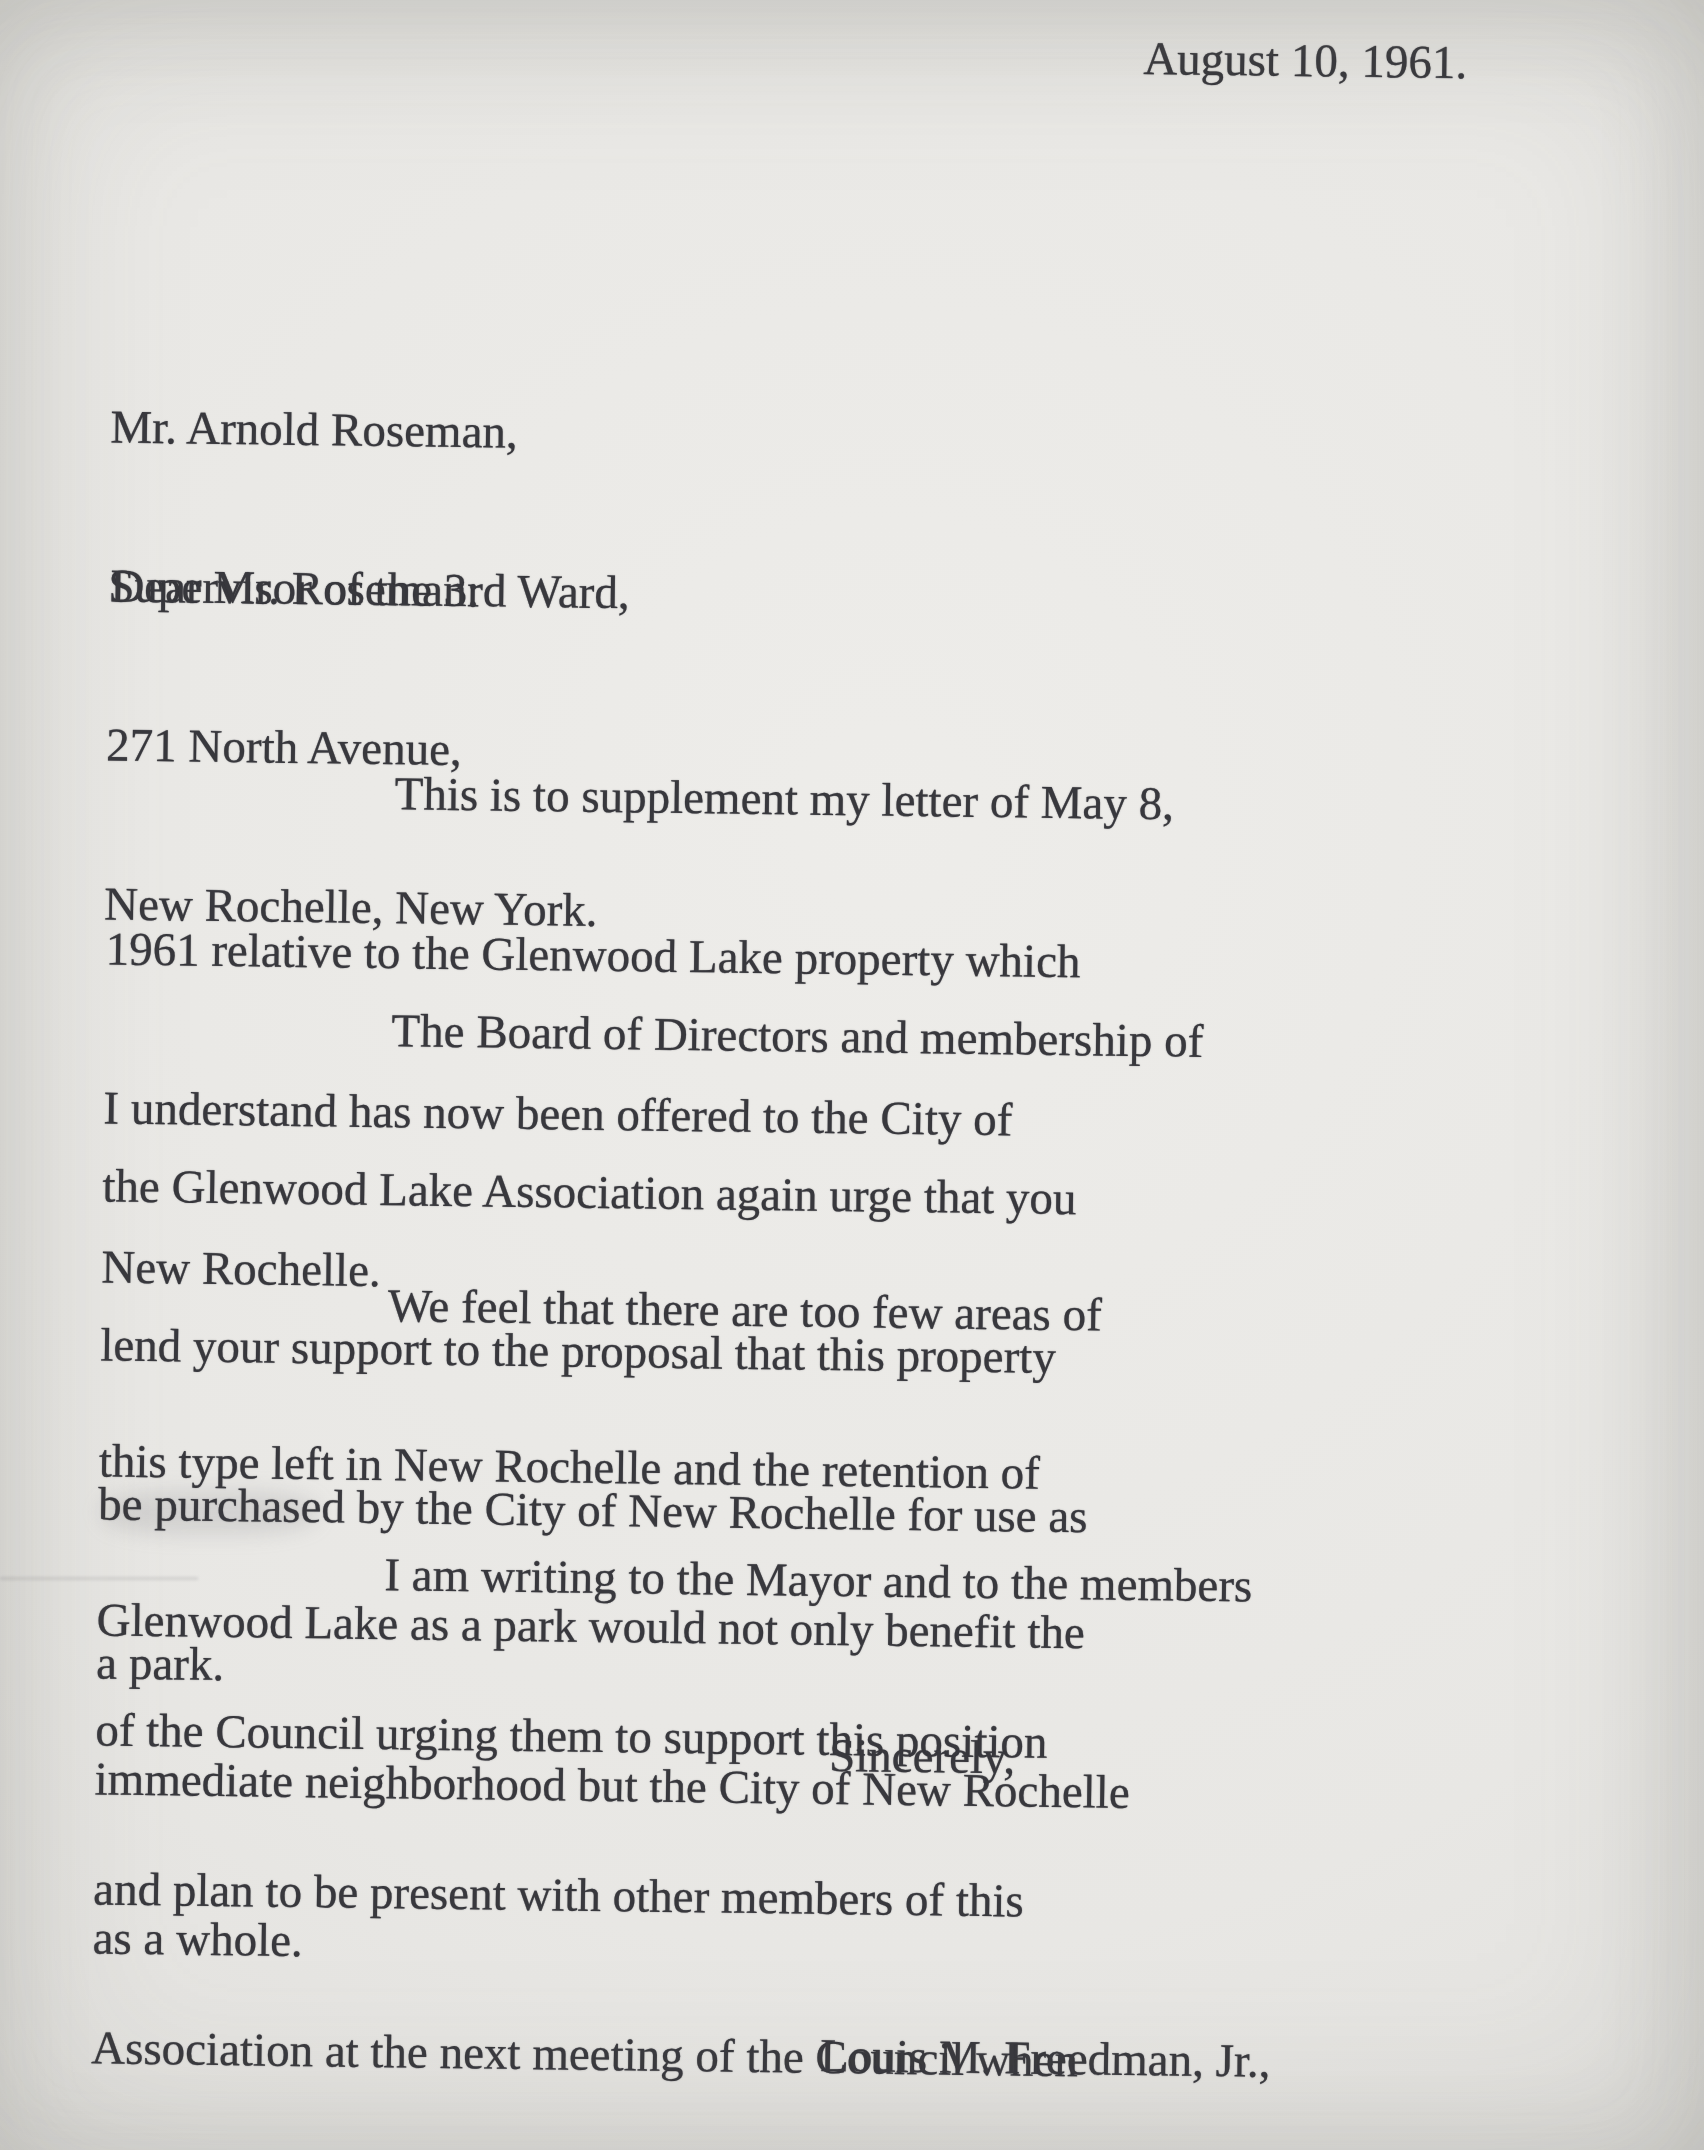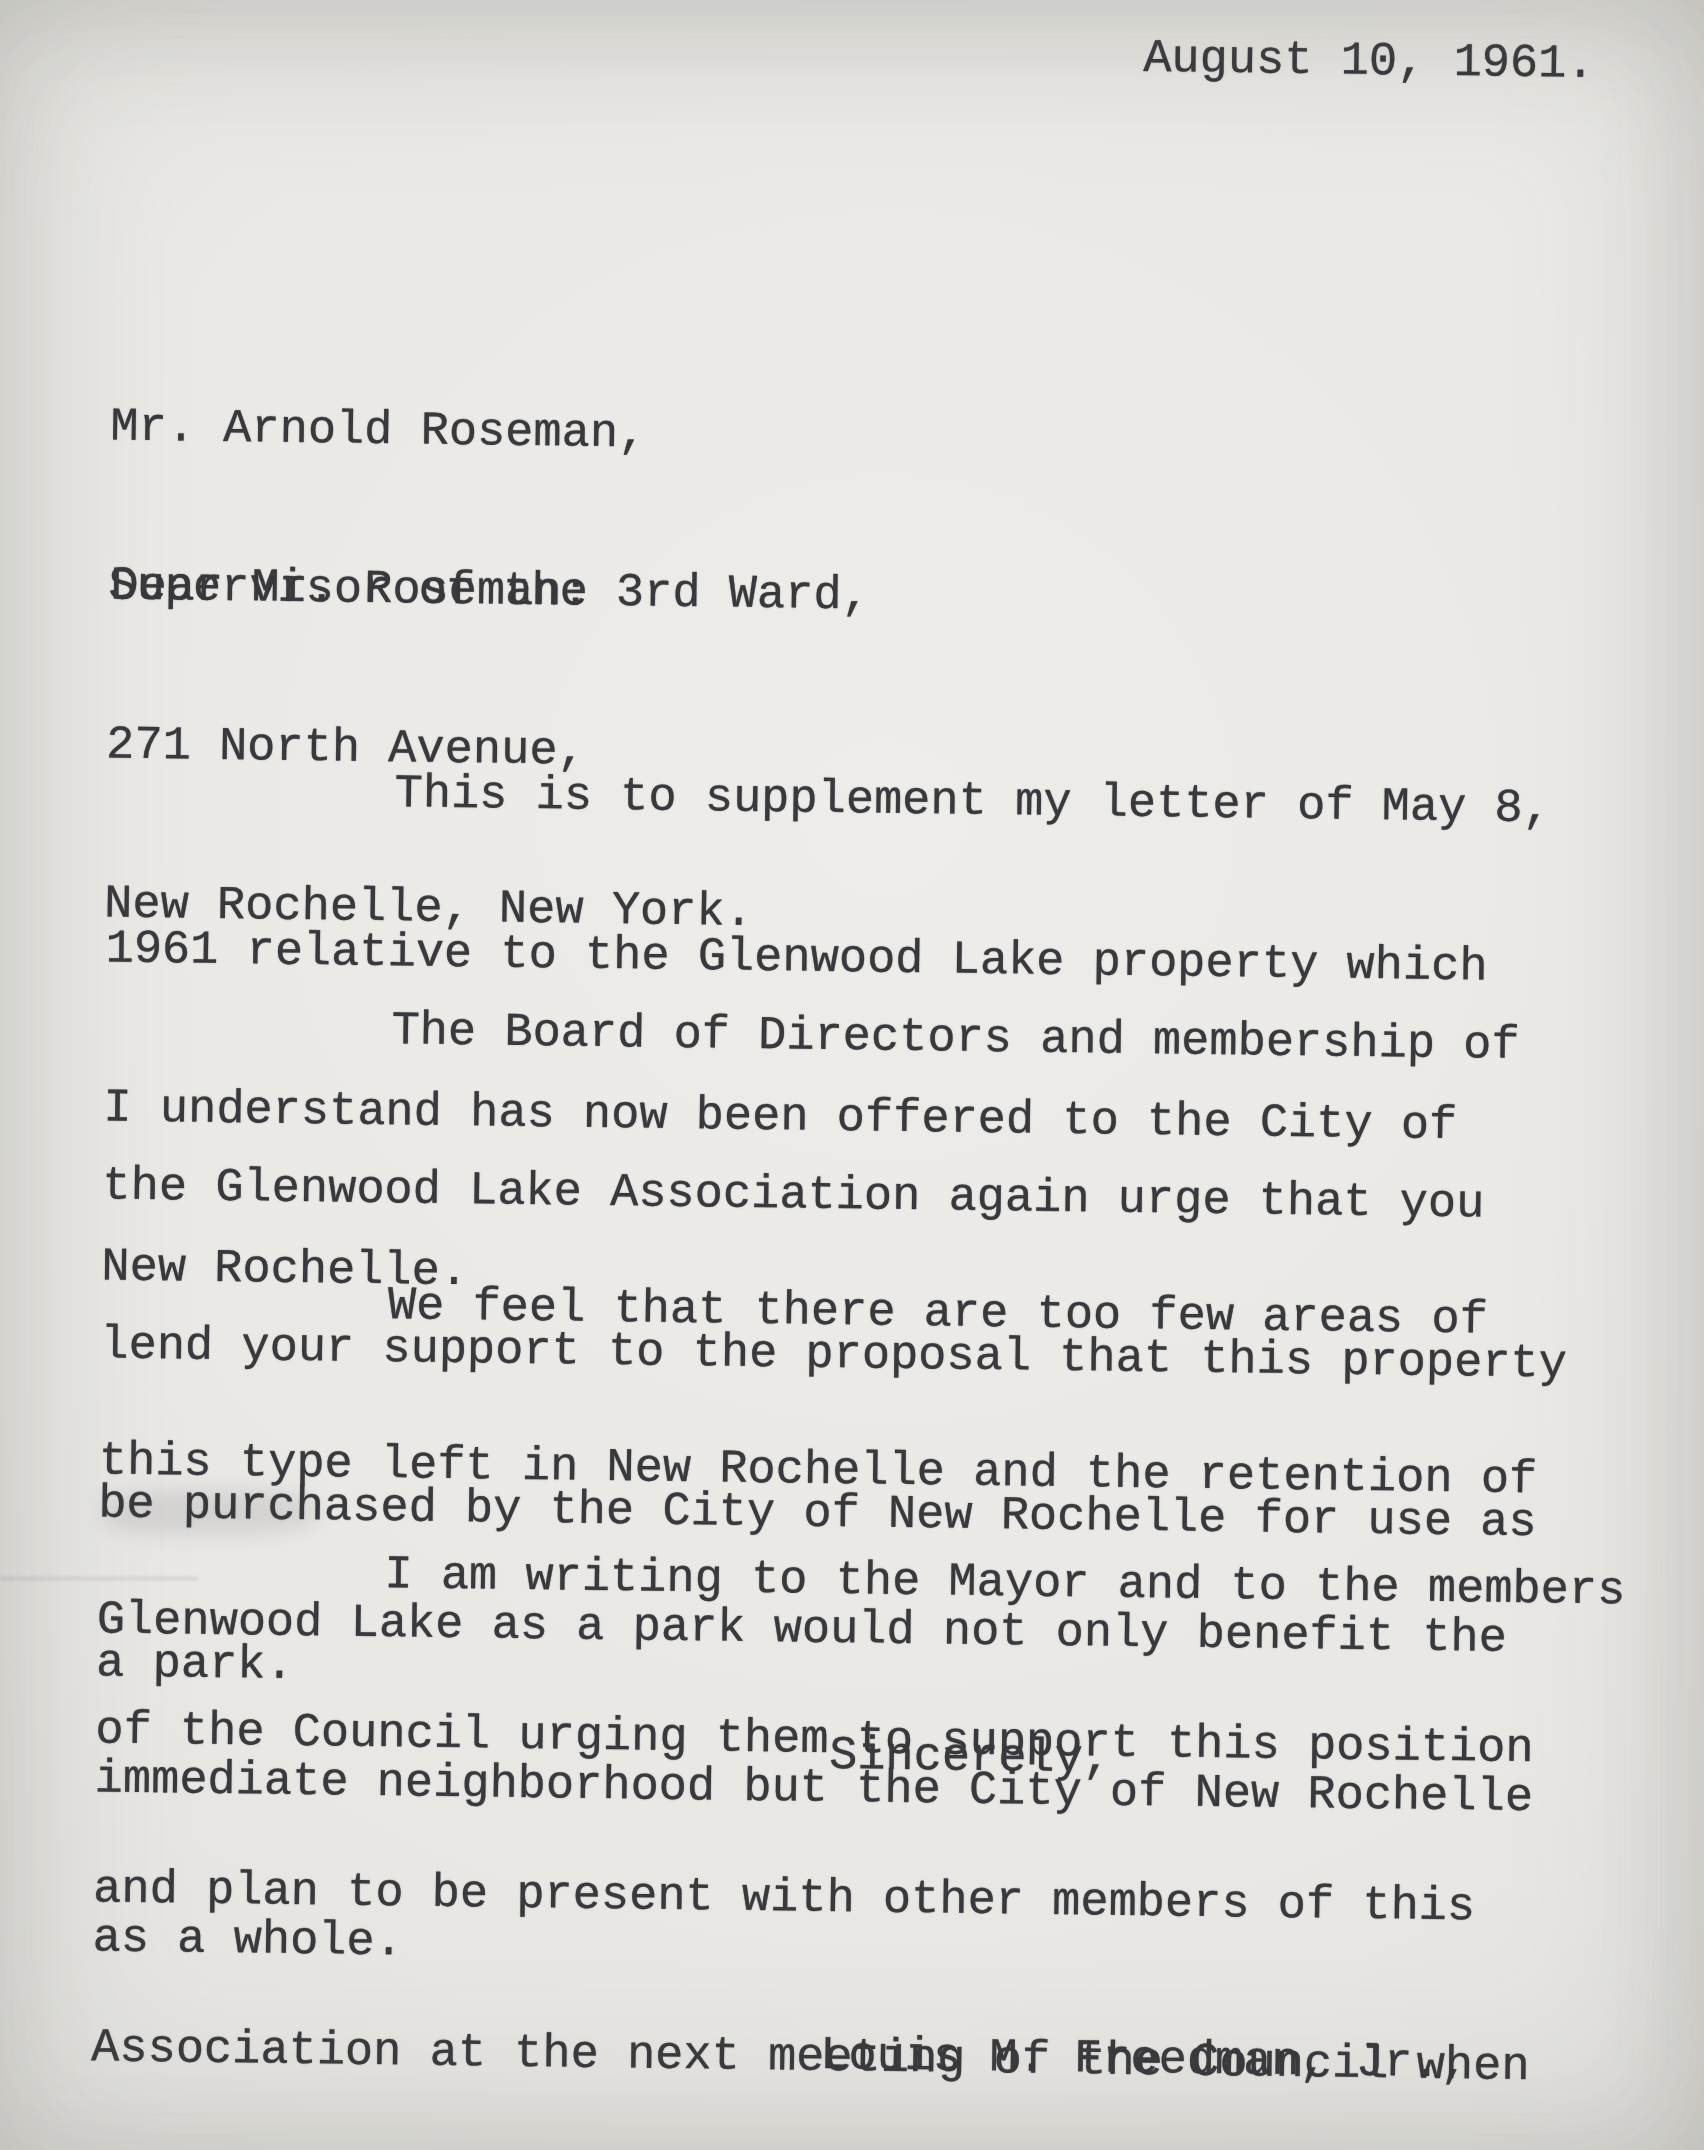--- a/index.html
+++ b/index.html
@@ -17,20 +17,21 @@
   .paper {
     position: absolute;
     inset: 0;
     background:
       radial-gradient(ellipse 140% 110% at 52% 38%,
         rgba(238,237,234,0.9) 0%,
         rgba(232,231,228,0.9) 48%,
         rgba(219,218,215,0.9) 88%,
         rgba(210,209,206,0.9) 100%),
       #e8e7e4;
+    font-family: Liberation Serif, serif;
   }
   .paper-vignette {
     position: absolute;
     inset: 0;
     box-shadow:
       inset 0 0 189px rgba(110,108,102,0.22),
       inset 0 34px 103px rgba(120,118,112,0.10),
       inset -26px 0 95px rgba(120,118,112,0.08);
     pointer-events: none;
   }

